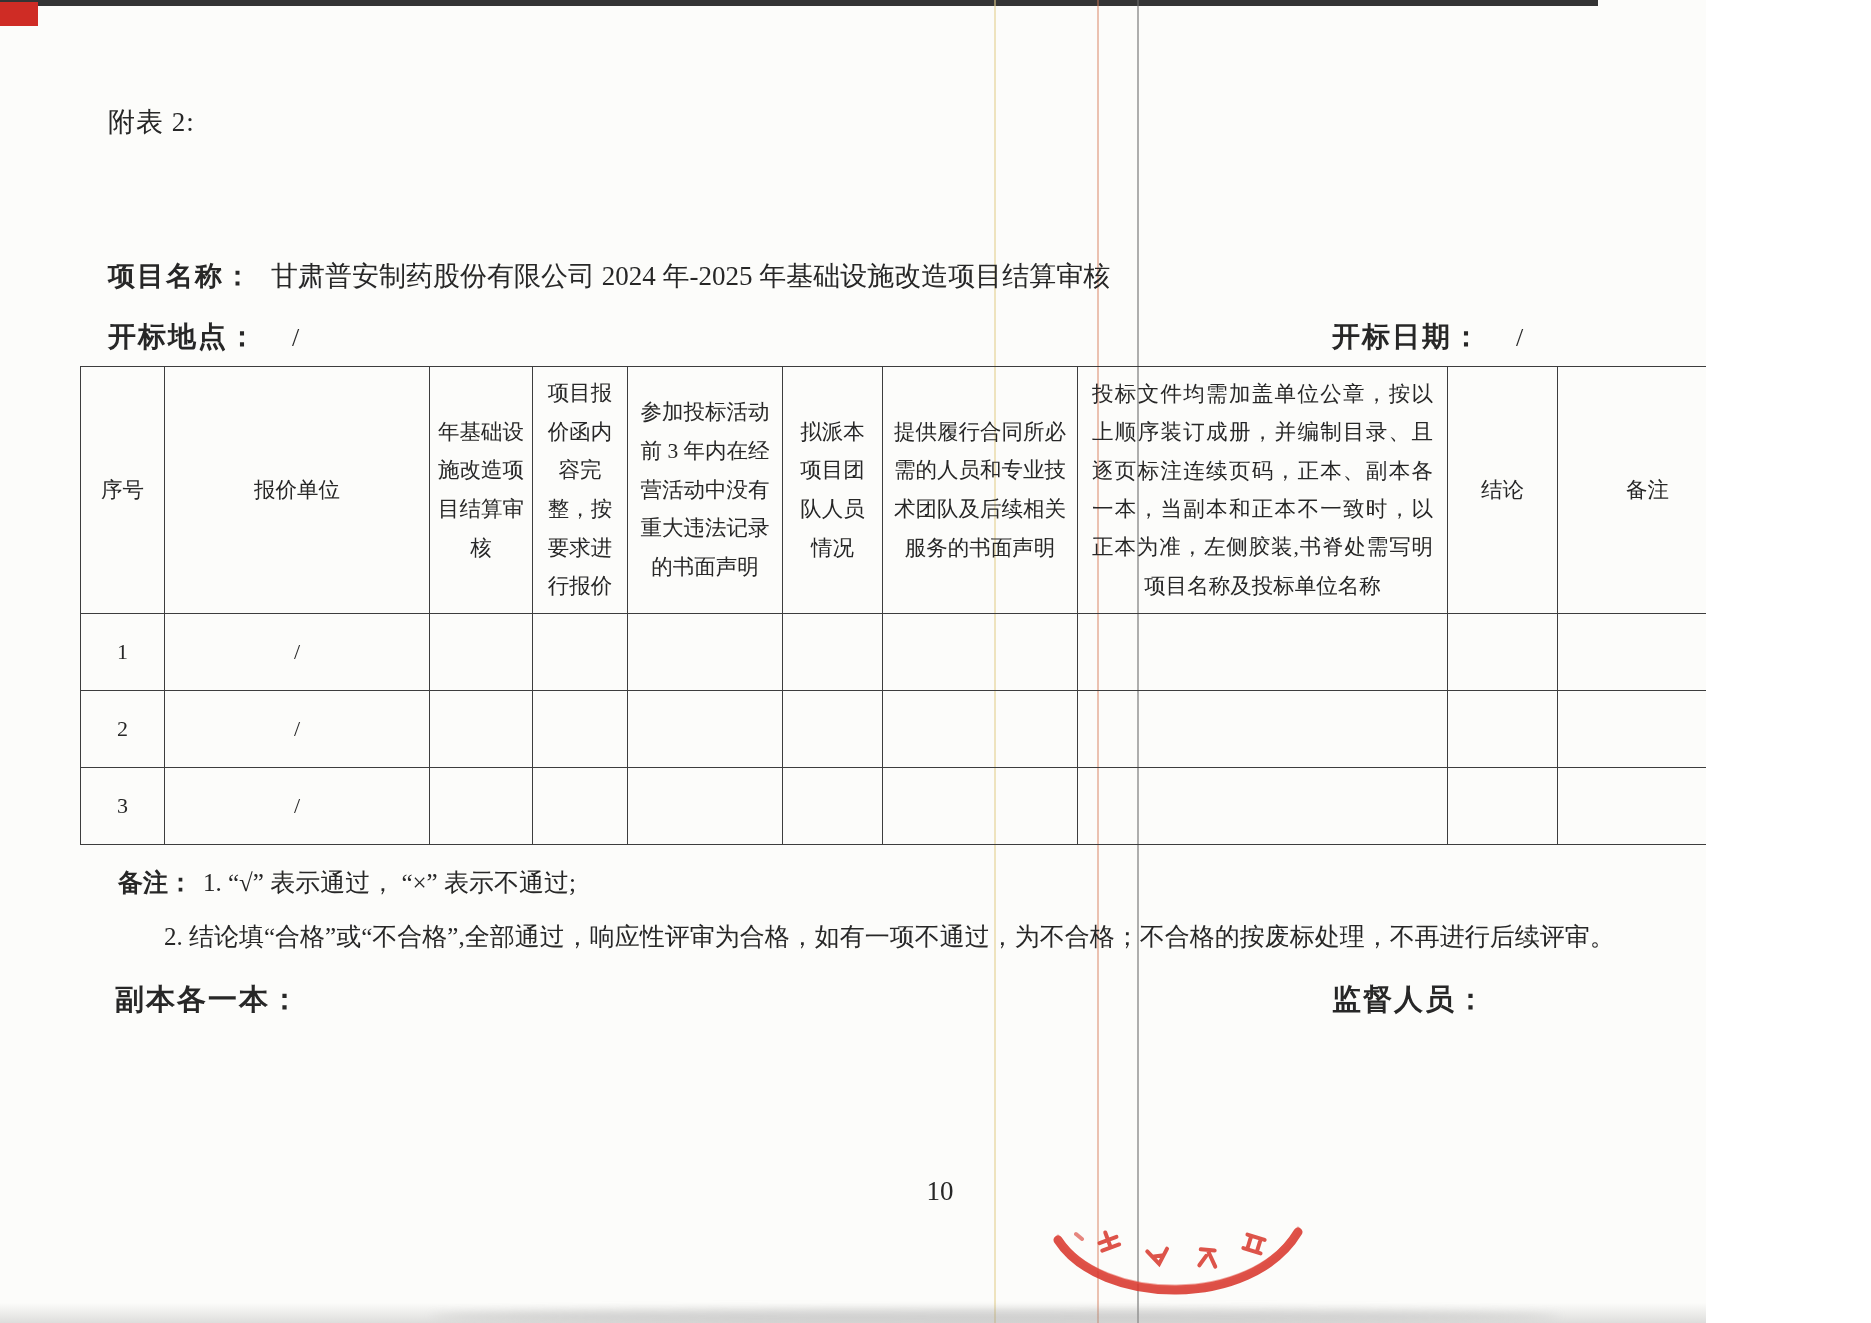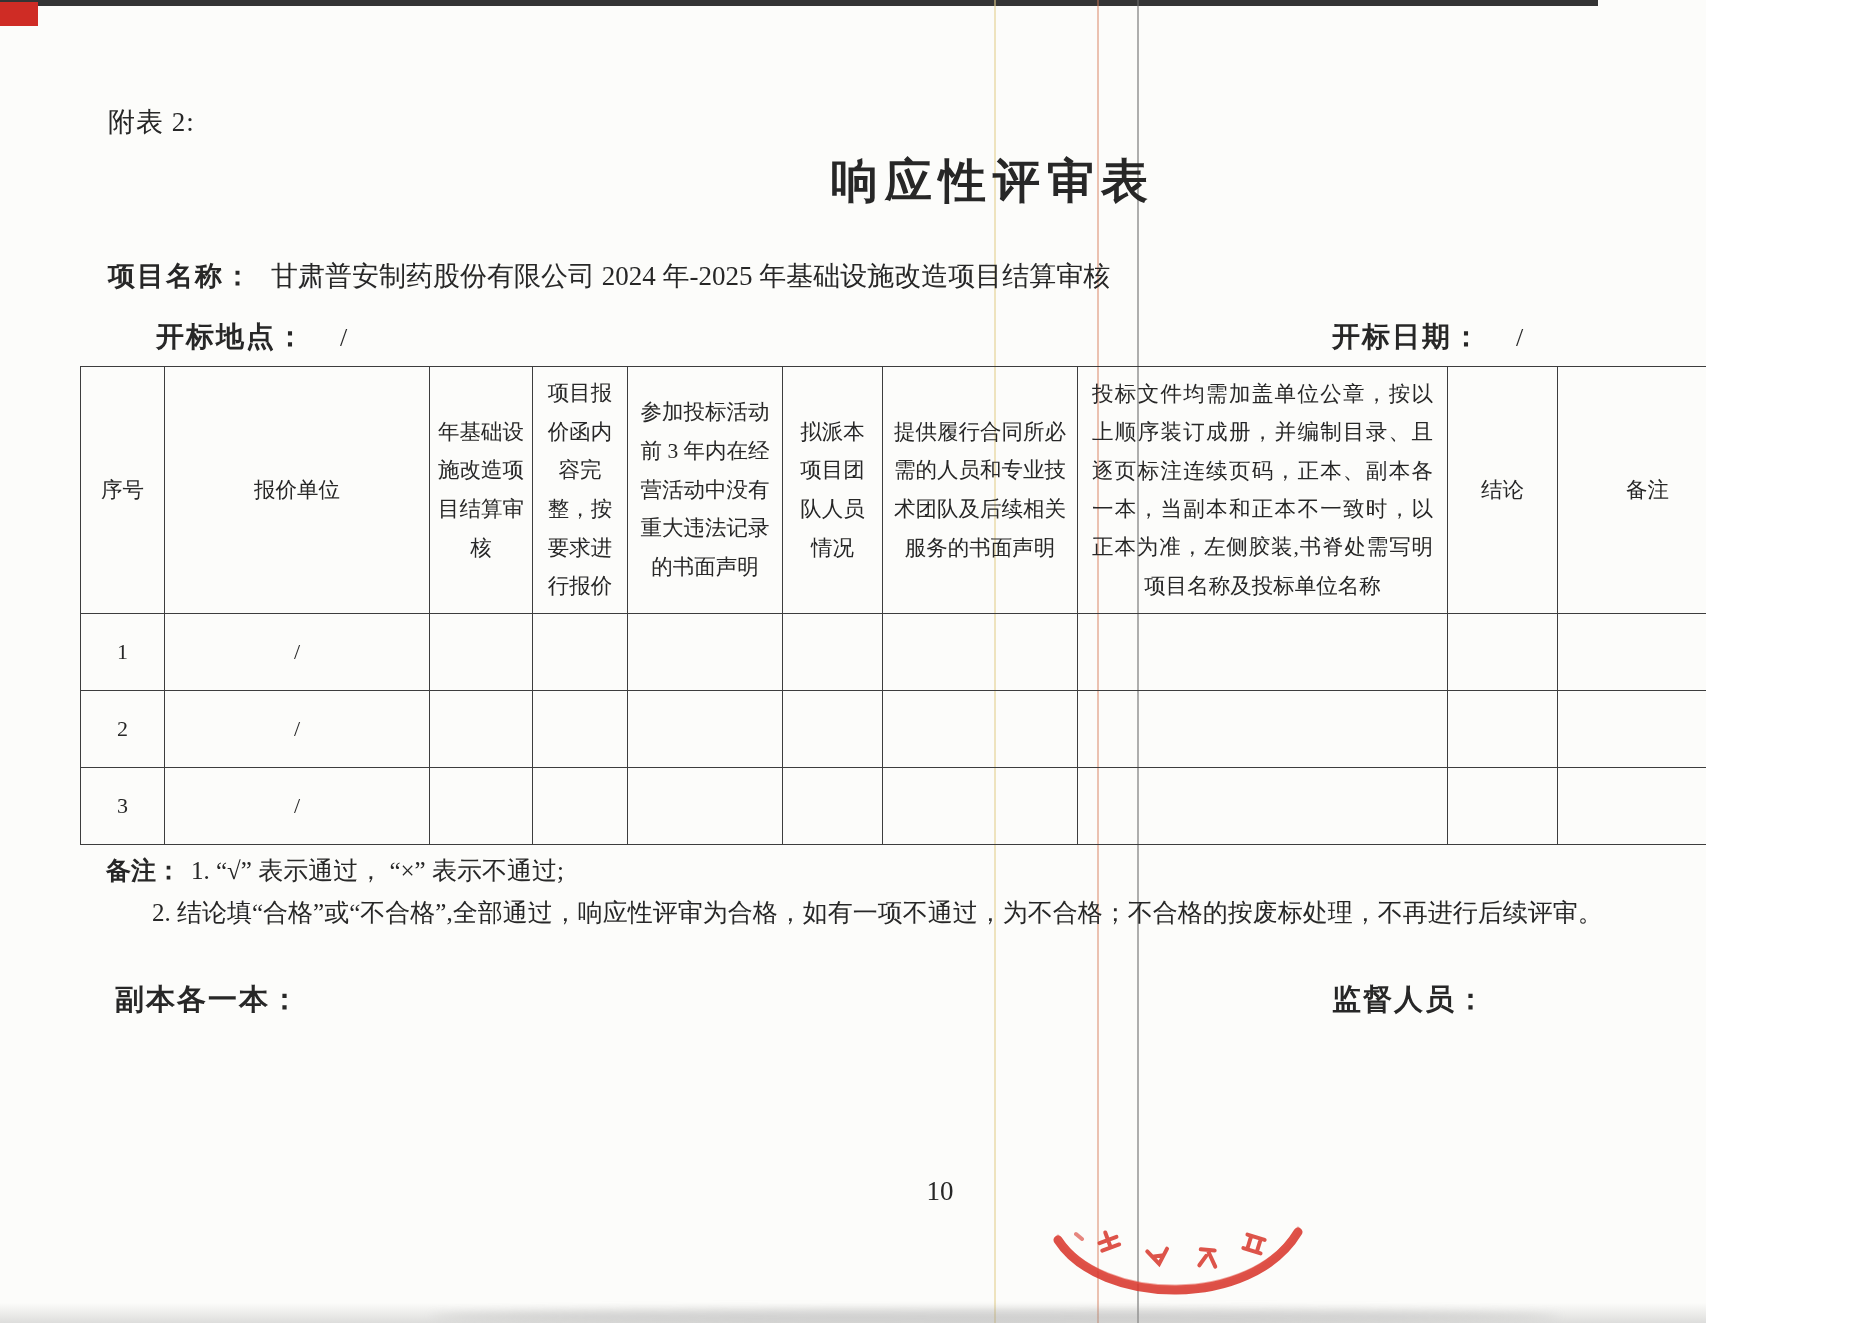--- a/index.html
+++ b/index.html
@@ -26,41 +26,41 @@
 
   
   .attachment{position:absolute;left:108px;top:104px;font-size:27px;letter-spacing:1px;}
   .title{position:absolute;left:115px;top:150px;width:1756px;margin:0;
     text-align:center;font-size:47px;font-weight:bold;letter-spacing:7px;}
   .project-line{position:absolute;left:108px;top:258px;font-size:27px;white-space:nowrap;}
   .project-line .lbl{font-weight:bold;letter-spacing:2px;margin-right:18px;margin-top:20px;}
   .meta-line{position:absolute;top:318px;font-size:28px;white-space:nowrap;}
   .meta-line .lbl{font-weight:bold;letter-spacing:2px;}
   .meta-line .val{margin-left:34px;font-size:26px;}
-  .loc{left:108px;margin-left:48px;}
+  .loc{left:108px;}
   .bid-date{left:1332px;}
 
   
   .table-wrap{position:absolute;left:80px;top:366px;}
   table.review{border-collapse:collapse;table-layout:fixed;width:1657px;}
   table.review th,table.review td{
     border:1.6px solid #3d3d3d;
     vertical-align:middle;text-align:center;
     font-weight:normal;
     padding:0;
   }
   table.review thead th{height:246px;font-size:21.5px;line-height:1.8;}
   table.review thead th .hdr{padding:4px 8px;}
   table.review thead th .hdr.wide{
     text-align:justify;text-align-last:center;line-height:1.78;padding:4px 14px;}
   table.review tbody td{height:76px;font-size:22px;}
 
   
   .notes{position:absolute;left:106px;top:850px;font-size:25px;line-height:42px;white-space:nowrap;}
-  .note-line{margin:0;}
+  .note-line{margin:12px;}
   .note-line .nlabel{font-weight:bold;margin-right:10px;}
   .note-indent{padding-left:46px;}
 
   
   .sig{position:absolute;top:980px;font-size:29px;font-weight:bold;letter-spacing:2px;}
   .sig.committee{left:115px;}
   .sig.supervisor{left:1332px;}
 
   .pagenum{position:absolute;left:880px;top:1176px;width:120px;text-align:center;font-size:27px;}
 
@@ -73,21 +73,20 @@
 
   <div class="top-strip"></div>
   <div class="red-corner"></div>
   <div class="fold-line fold-yellow"></div>
   <div class="fold-line fold-orange"></div>
   <div class="fold-line fold-gray"></div>
   <div class="right-edge"></div>
 
   <div class="attachment">附表 2:</div>
 
-  <h1 class="title">响应性评审表</h1>
 
   <div class="project-line">
     <span class="lbl">项目名称：</span><span class="val">甘肃普安制药股份有限公司 2024 年-2025 年基础设施改造项目结算审核</span>
   </div>
 
   <div class="meta-line loc">
     <span class="lbl">开标地点：</span><span class="val">/</span>
   </div>
 
   <div class="meta-line bid-date">

